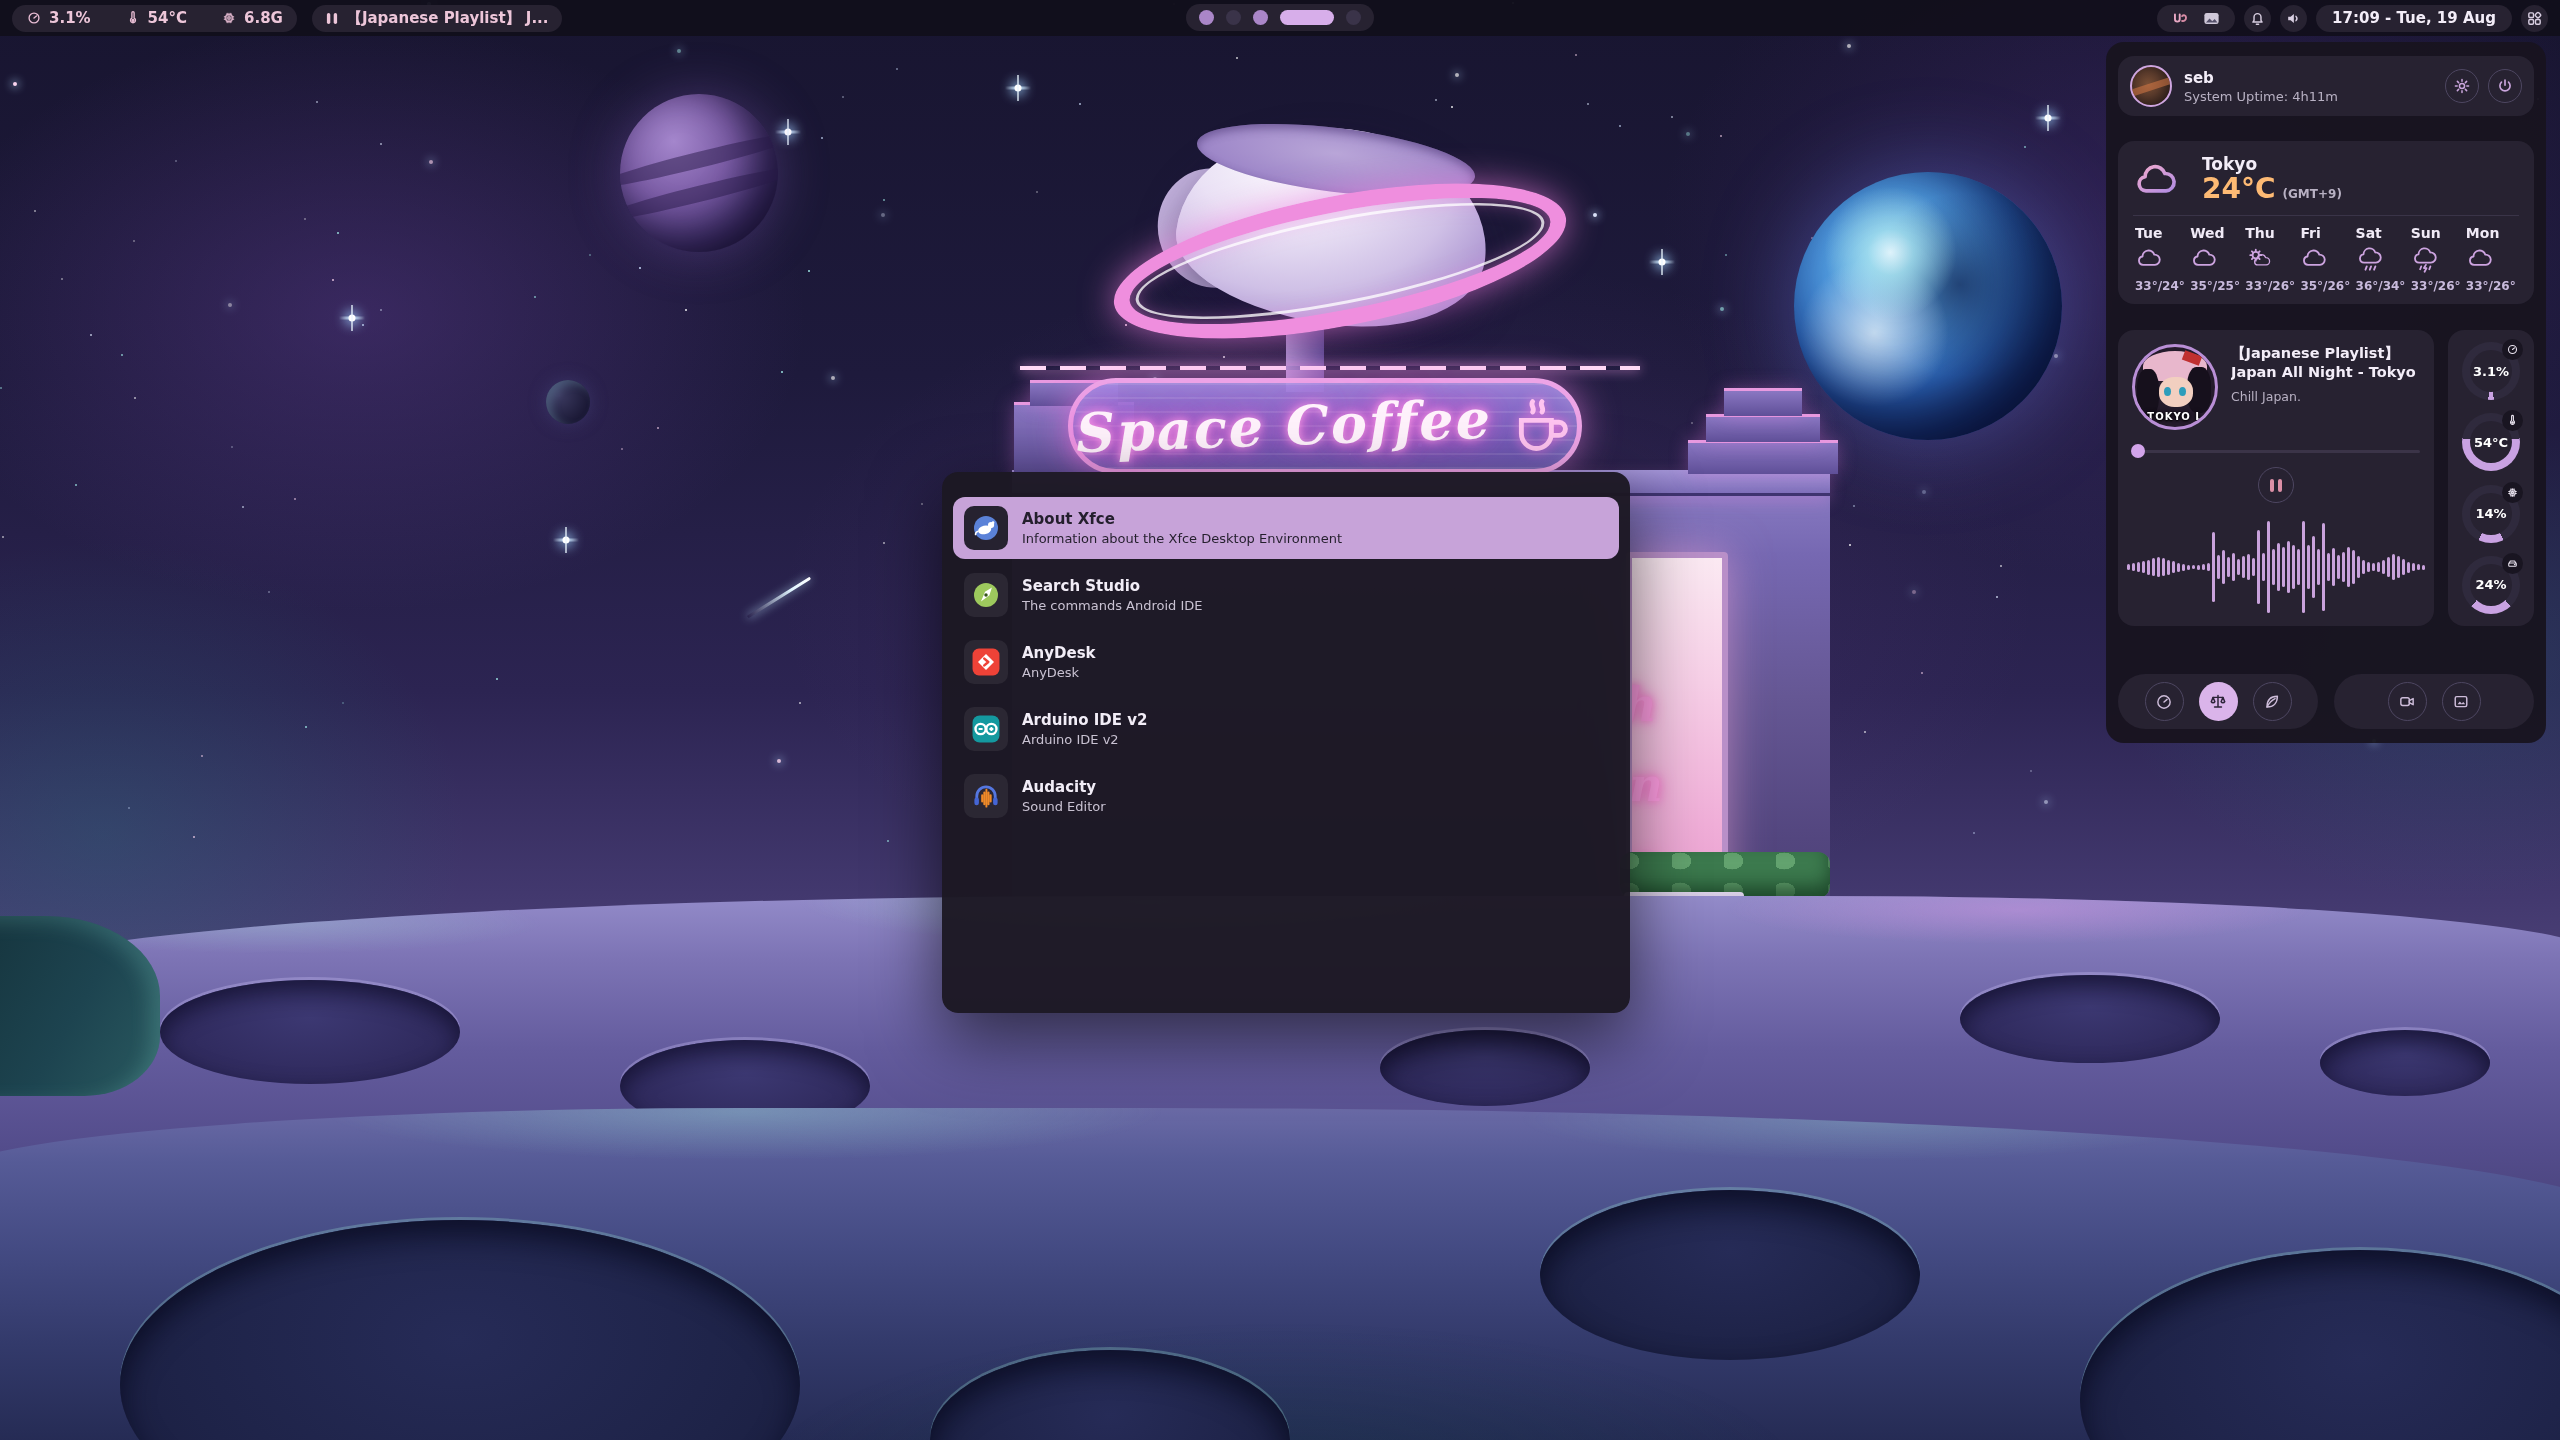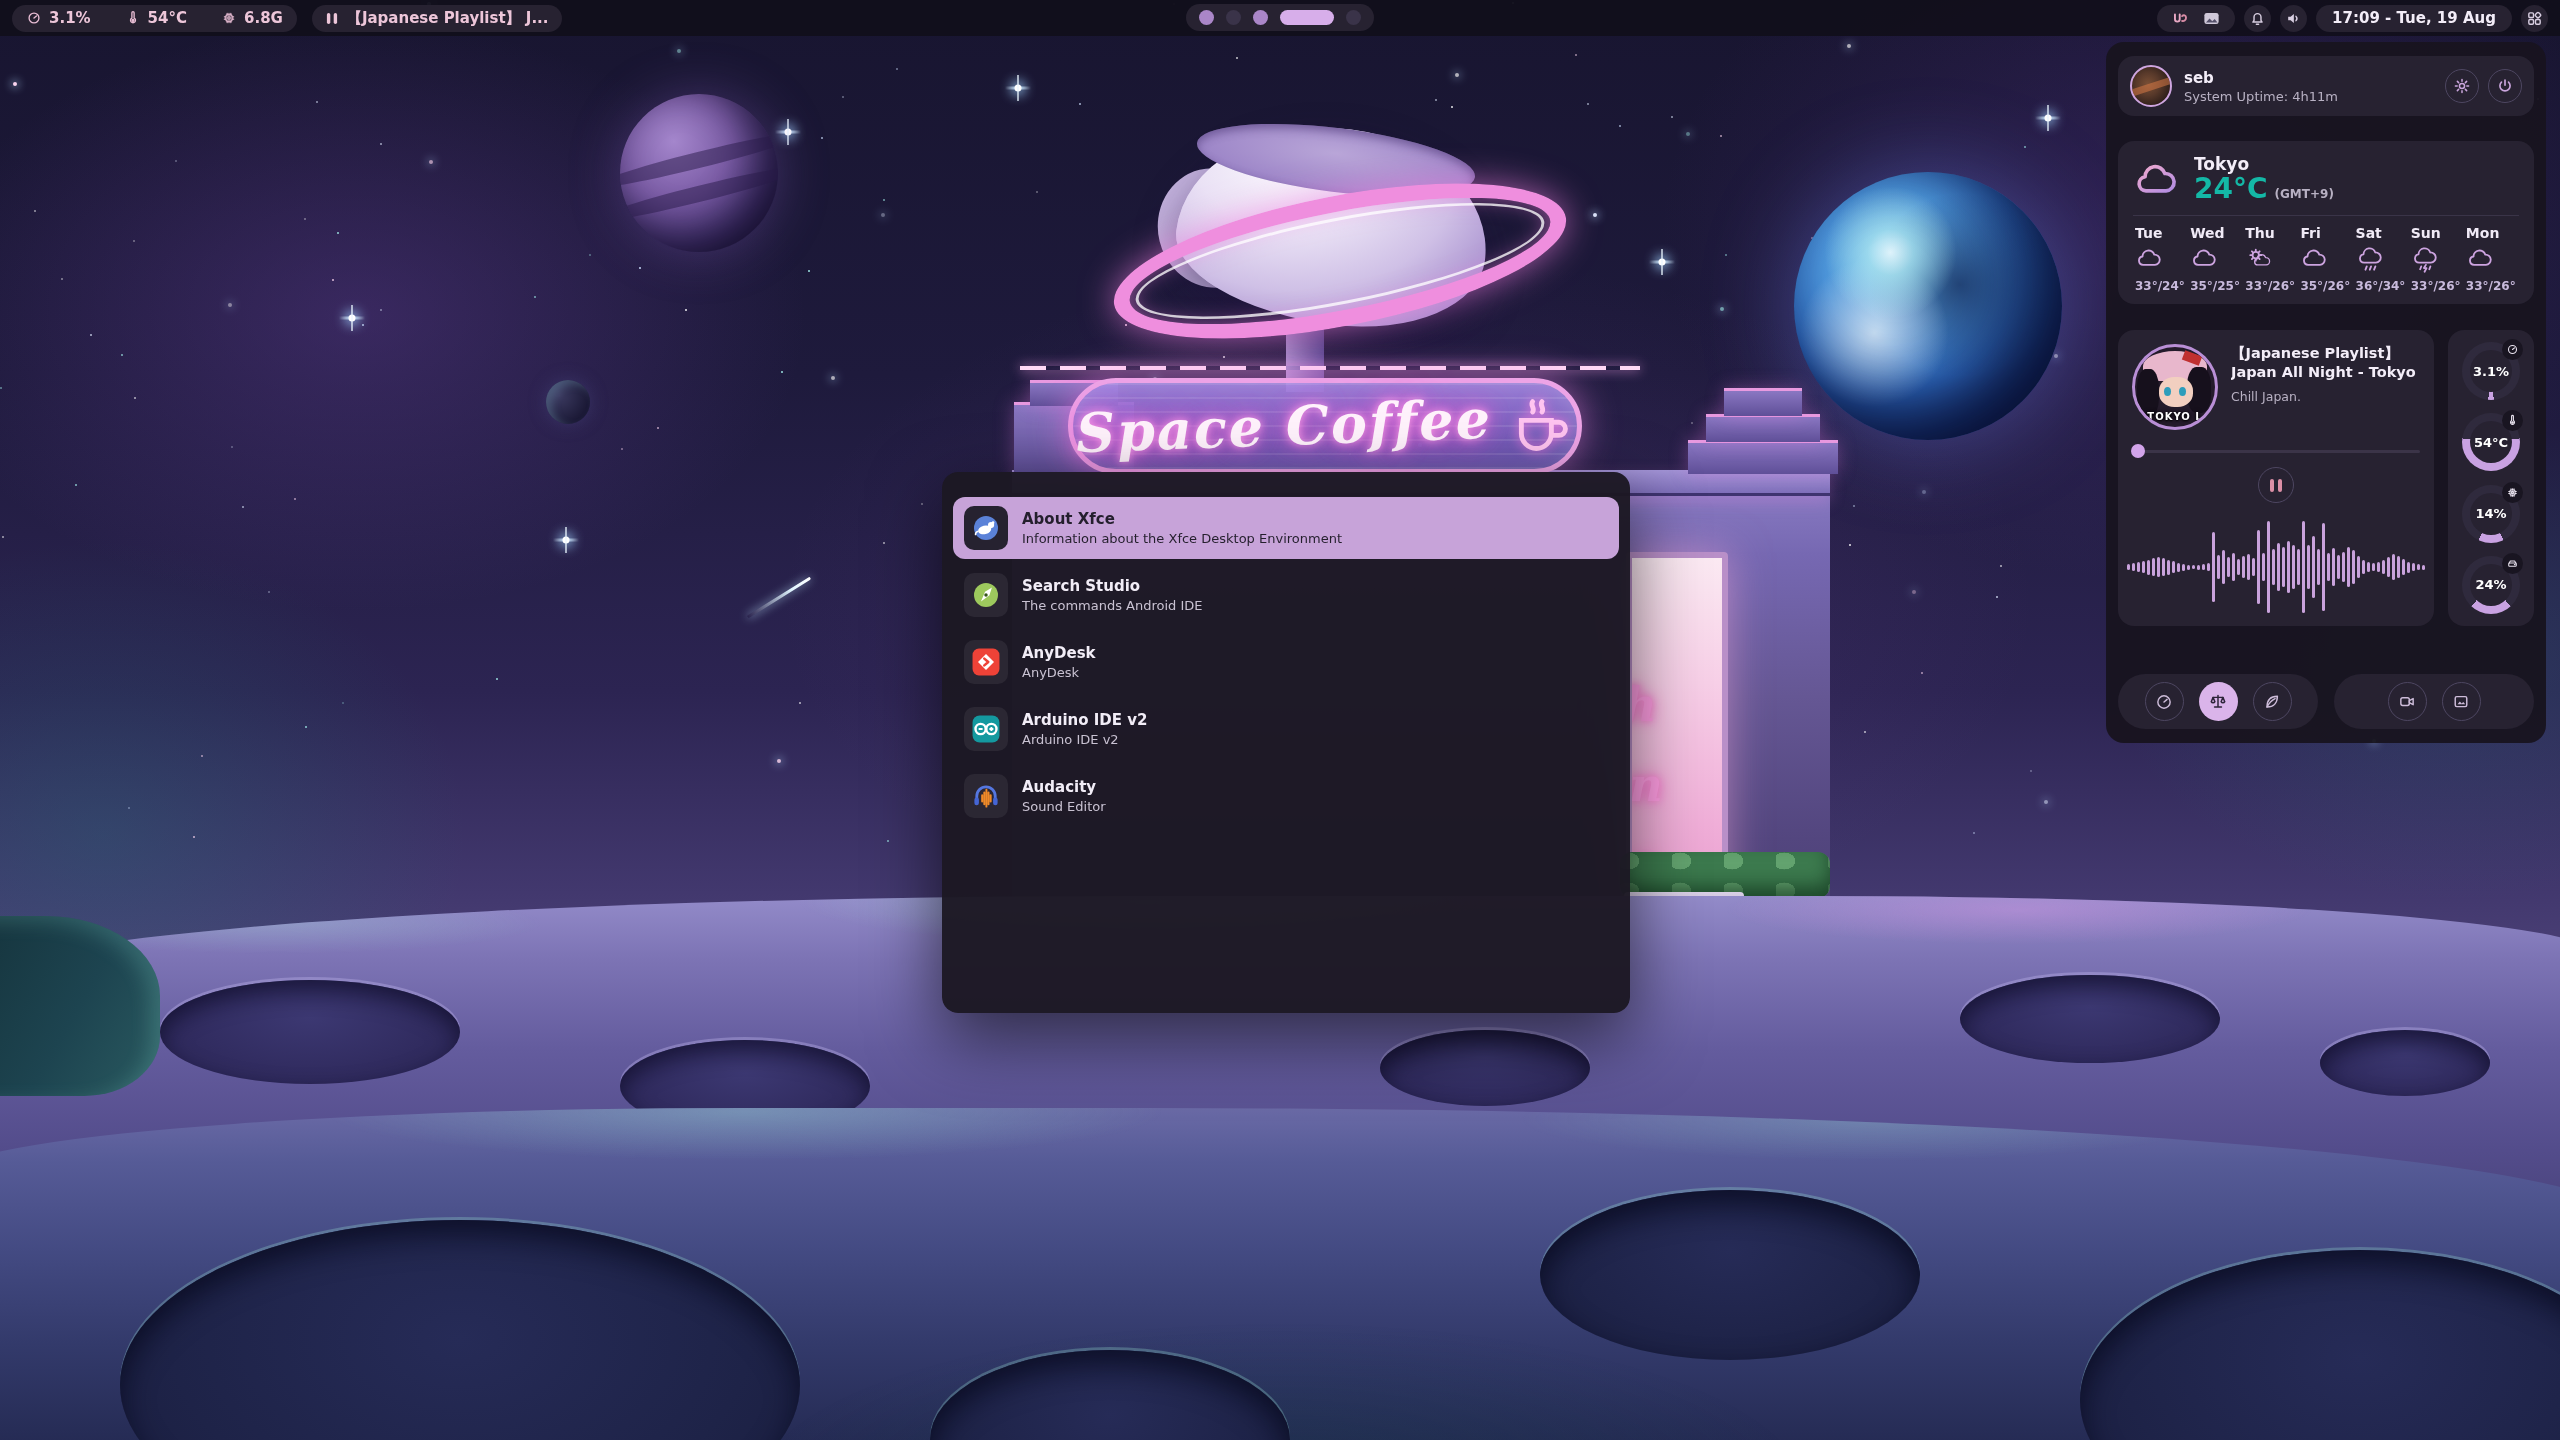--- a/index.html
+++ b/index.html
@@ -146,24 +146,24 @@
   #avatar { width:42px; height:42px; border-radius:50%; border:2px solid #cfa6e0; flex:none;
     background: radial-gradient(circle at 42% 45%, #7a4f35 0%, #58392a 38%, #33221c 70%, #211713 100%);
     position:relative; overflow:hidden; }
   #avatar::after { content:''; position:absolute; left:-6px; top:16px; width:52px; height:7px; background:rgba(214,120,70,.55); transform:rotate(-18deg); border-radius:4px; }
   #user-name { font-weight:bold; font-size:15px; color:#f3edf8; }
   #user-uptime { font-size:13px; color:#b8b1c3; margin-top:2px; }
   #user-actions { margin-left:auto; display:flex; gap:9px; }
   .round-btn { width:34px; height:34px; border-radius:50%; border:1px solid #4d4661; display:grid; place-items:center; color:#cba6de; background:transparent; }
 
   #weather-card { margin-top:25px; padding:13px 15px 11px; }
-  #weather-top { display:flex; align-items:center; gap:15px; }
+  #weather-top { display:flex; align-items:center; gap:23px; }
   #weather-city { font-weight:bold; font-size:17px; color:#f3edf8; }
   #weather-temp-row { display:flex; align-items:baseline; gap:7px; }
-  #weather-temp { font-weight:bold; font-size:28px; color:#14b8a6; line-height:30px; }
+  #weather-temp { font-weight:bold; font-size:28px; color:#fdba74; line-height:30px; }
   #weather-tz { font-weight:bold; font-size:12px; color:#b8b1c3; }
   #weather-div { height:1px; background:#3a3448; margin:11px 0 9px; }
   #forecast { display:grid; grid-template-columns:repeat(7,1fr); }
   .fc { display:flex; flex-direction:column; align-items:flex-start; gap:5px; padding-left:2px; }
   .fc-day { font-weight:bold; font-size:14px; color:#f0eaf6; }
   .fc-temp { font-size:12px; color:#c8badc; font-weight:bold; }
 
   #mid-row { margin-top:26px; display:flex; gap:14px; height:296px; }
   #music-card { flex:1; padding:14px 14px 12px; position:relative; }
   #music-head { display:flex; gap:13px; }

